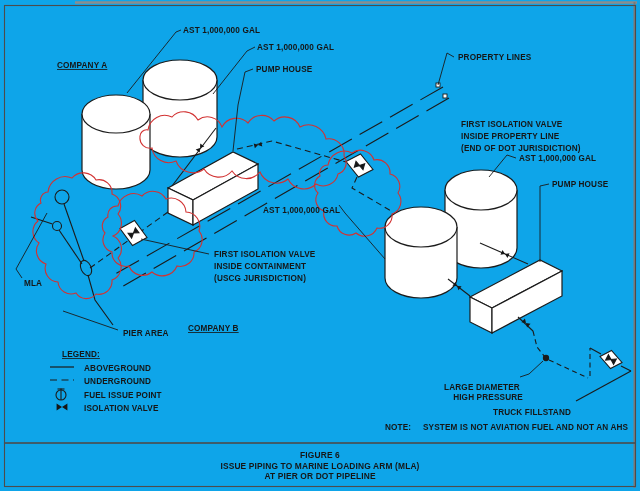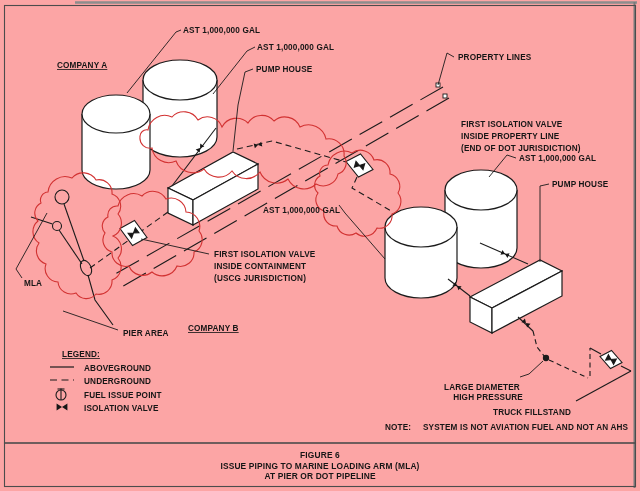--- a/index.html
+++ b/index.html
@@ -1,16 +1,16 @@
 <!DOCTYPE html>
 <html><head>
 <meta charset="utf-8">
 <style>
   html,body{margin:0;padding:0;background:#ffffff;}
-  #page{position:relative;width:640px;height:491px;background:#fca5a5;overflow:hidden;}
+  #page{position:relative;width:640px;height:491px;background:#0ea5e9;overflow:hidden;}
   svg{position:absolute;left:0;top:0;}
   svg text{
     font-family:"Liberation Sans", sans-serif;
     font-weight:bold;
     font-size:8.2px;
     fill:#161616;
     letter-spacing:0.15px;
   }
   svg text.cap{font-size:8.4px;}
 </style>

